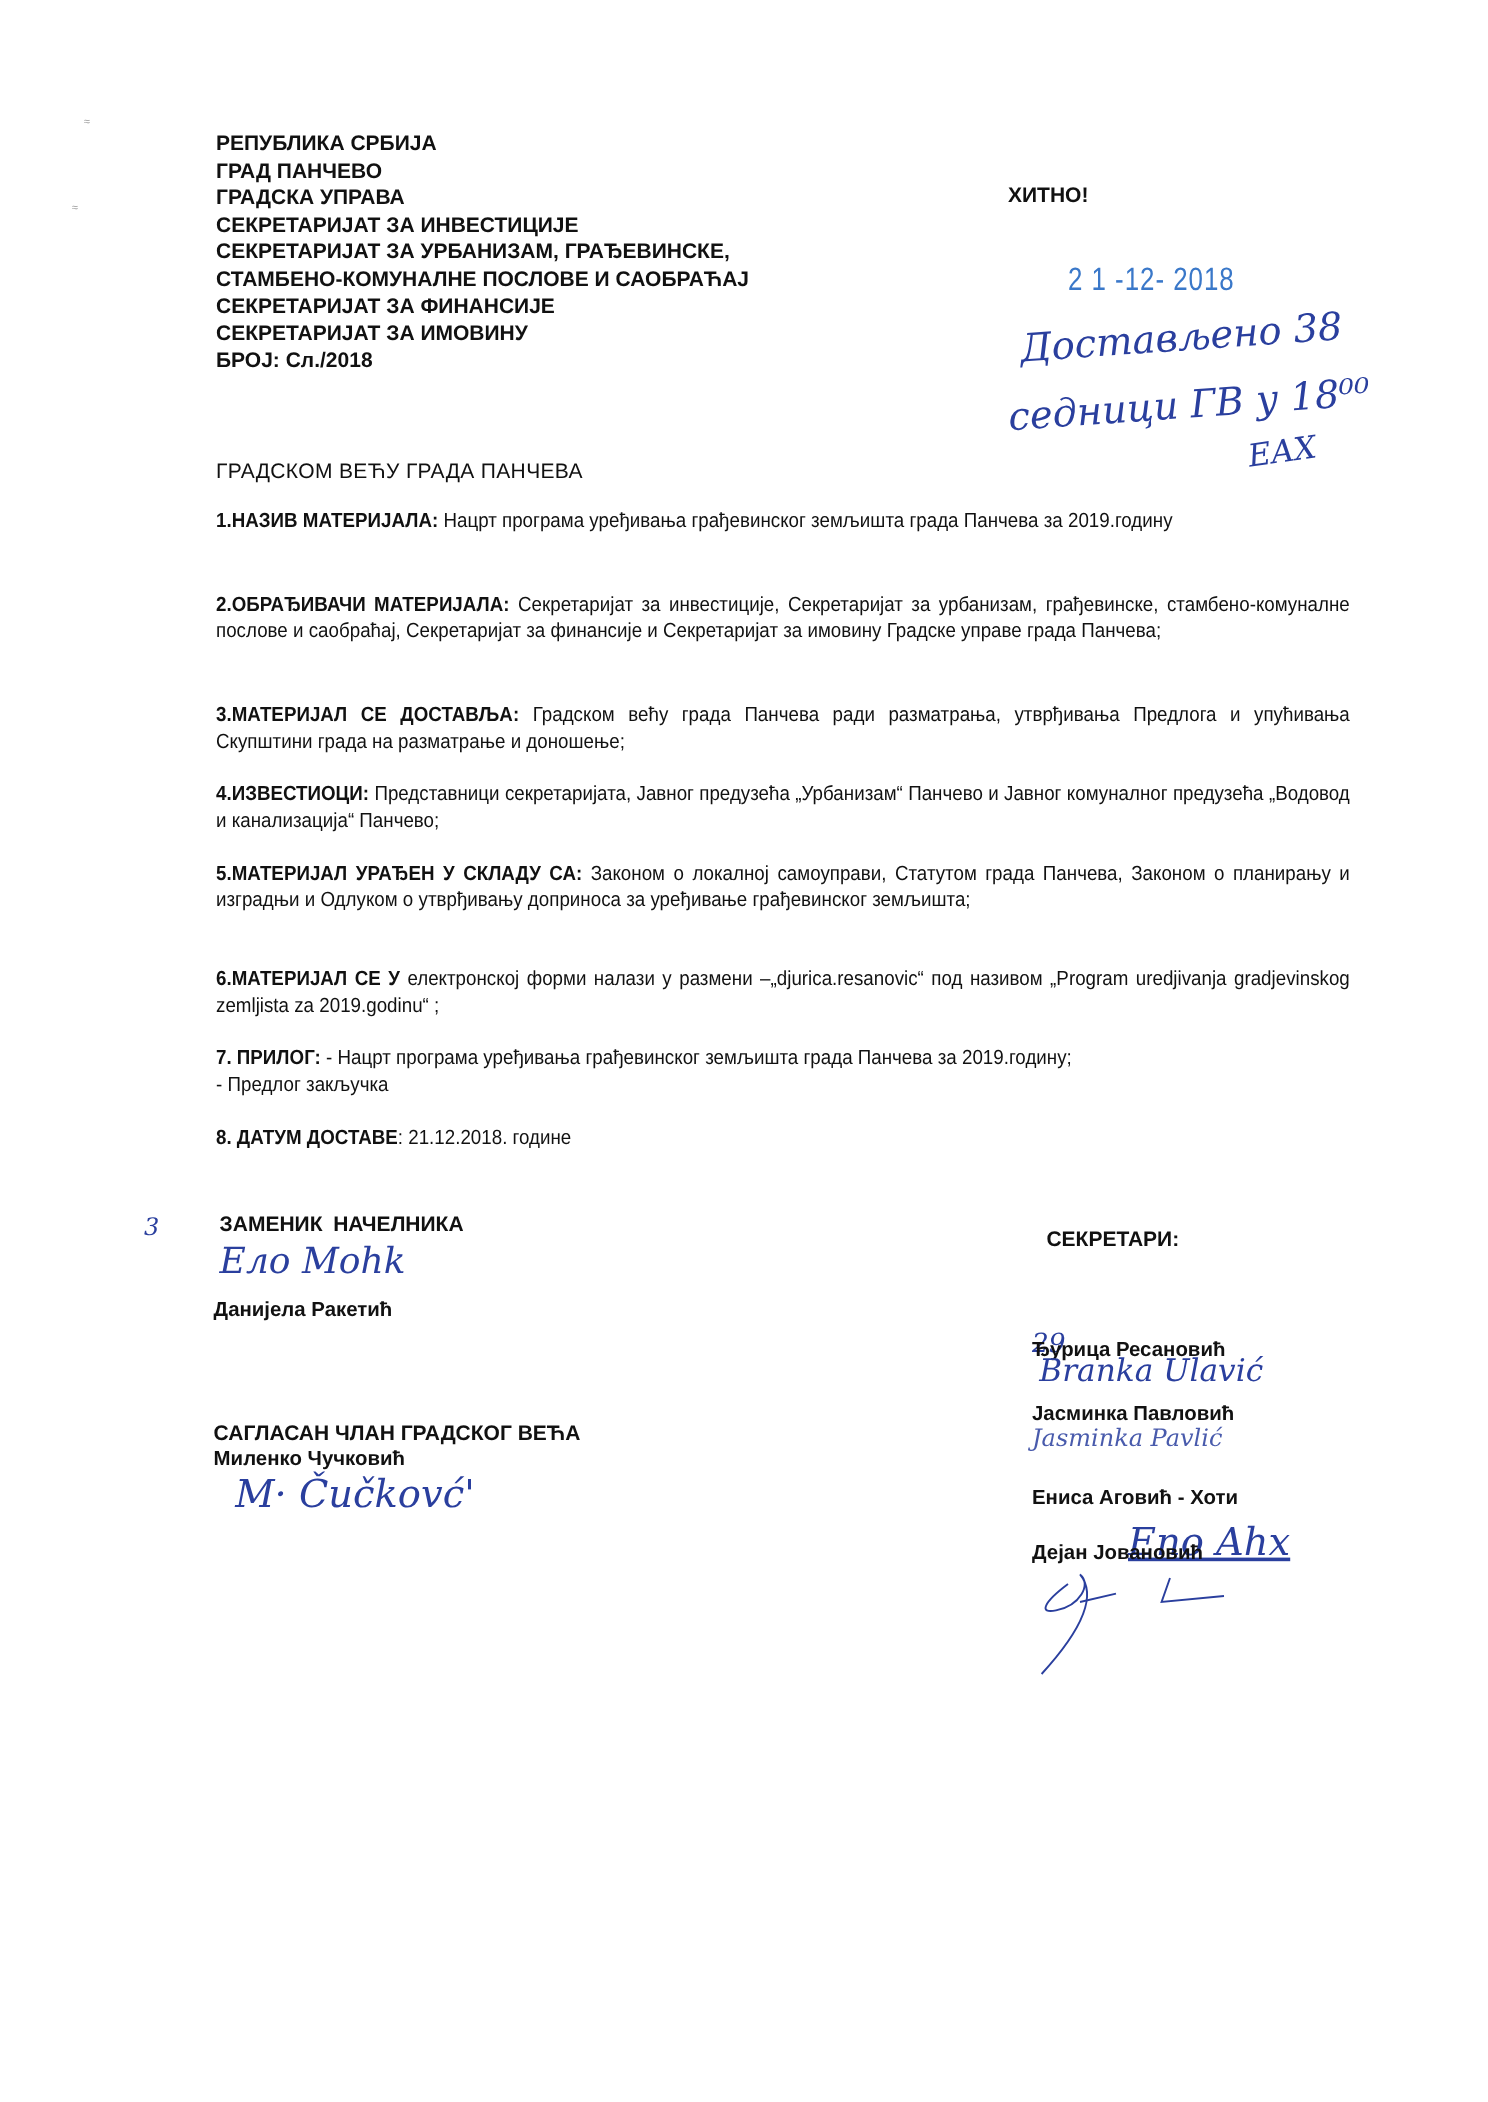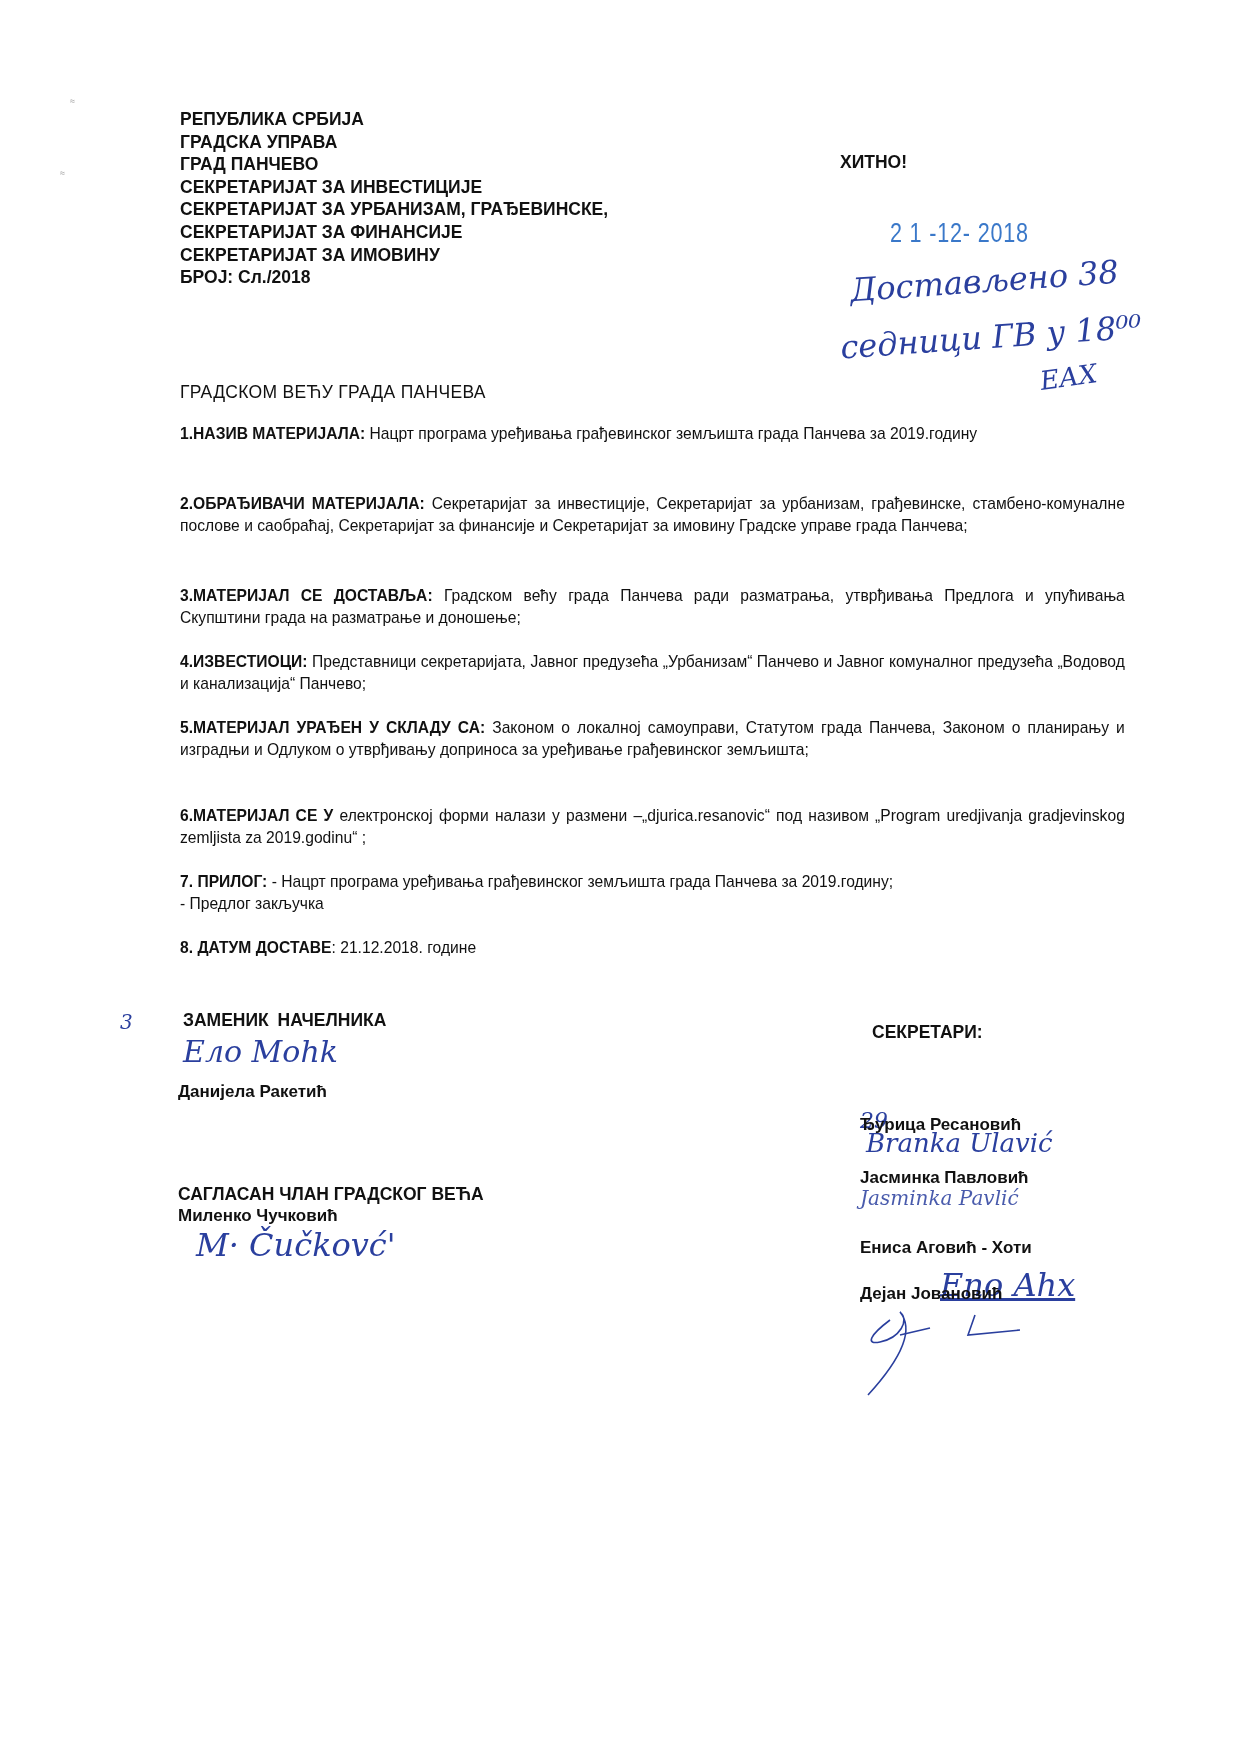--- a/index.html
+++ b/index.html
@@ -25,24 +25,25 @@
     .margin-mark { color: #999; font-size: 9px; }
   </style>
 </head>
 <body>
 
 <div class="abs margin-mark" style="left:70px;top:96px;">≈</div>
 <div class="abs margin-mark" style="left:60px;top:168px;">≈</div>
 
 <div class="abs hdr">
   <div>РЕПУБЛИКА СРБИЈА</div>
+  <div>ГРАД ПАНЧЕВО</div>
   <div>ГРАДСКА УПРАВА</div>
-  <div>ГРАД ПАНЧЕВО</div>
   <div>СЕКРЕТАРИЈАТ ЗА ИНВЕСТИЦИЈЕ</div>
   <div>СЕКРЕТАРИЈАТ ЗА УРБАНИЗАМ, ГРАЂЕВИНСКЕ,</div>
+  <div>СТАМБЕНО-КОМУНАЛНЕ ПОСЛОВЕ И САОБРАЋАЈ</div>
   <div>СЕКРЕТАРИЈАТ ЗА ФИНАНСИЈЕ</div>
   <div>СЕКРЕТАРИЈАТ ЗА ИМОВИНУ</div>
   <div>БРОЈ: Сл./2018</div>
 </div>
 
 <div class="abs urgent">ХИТНО!</div>
 
 <div class="abs stamp-date">2 1 -12- 2018</div>
 
 <div class="abs hand hand-note1">Достављено 38</div>

